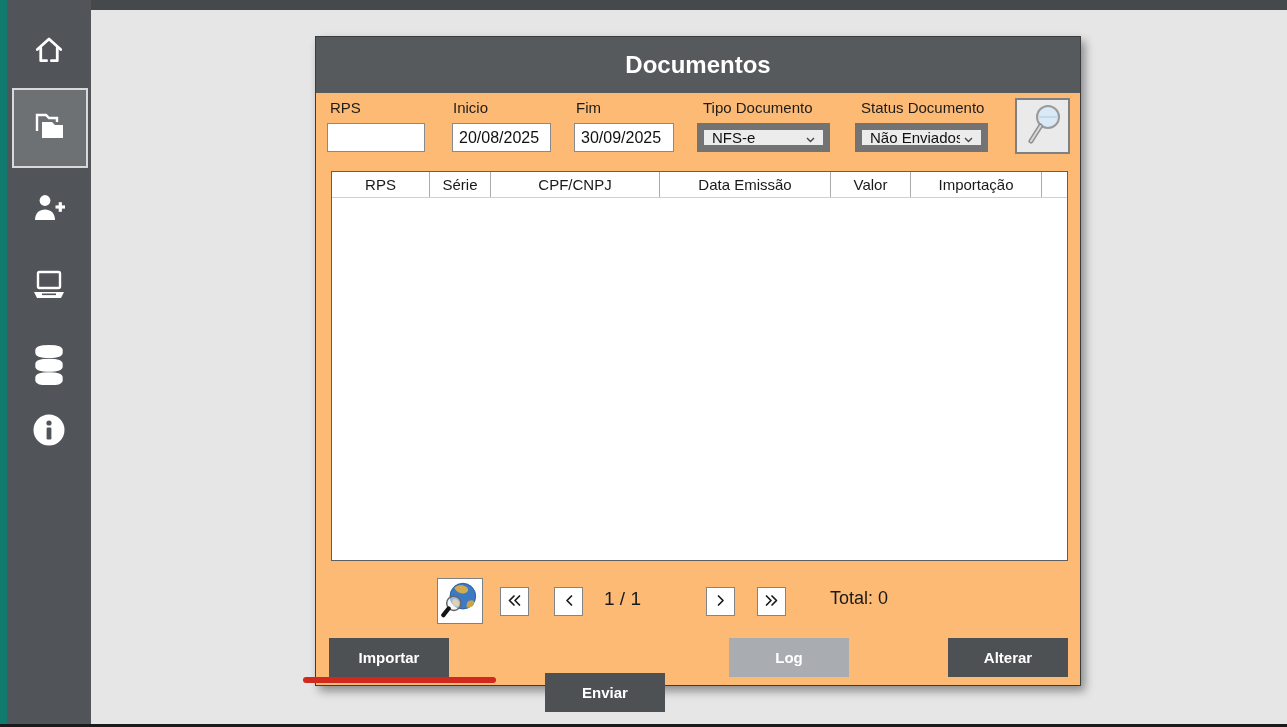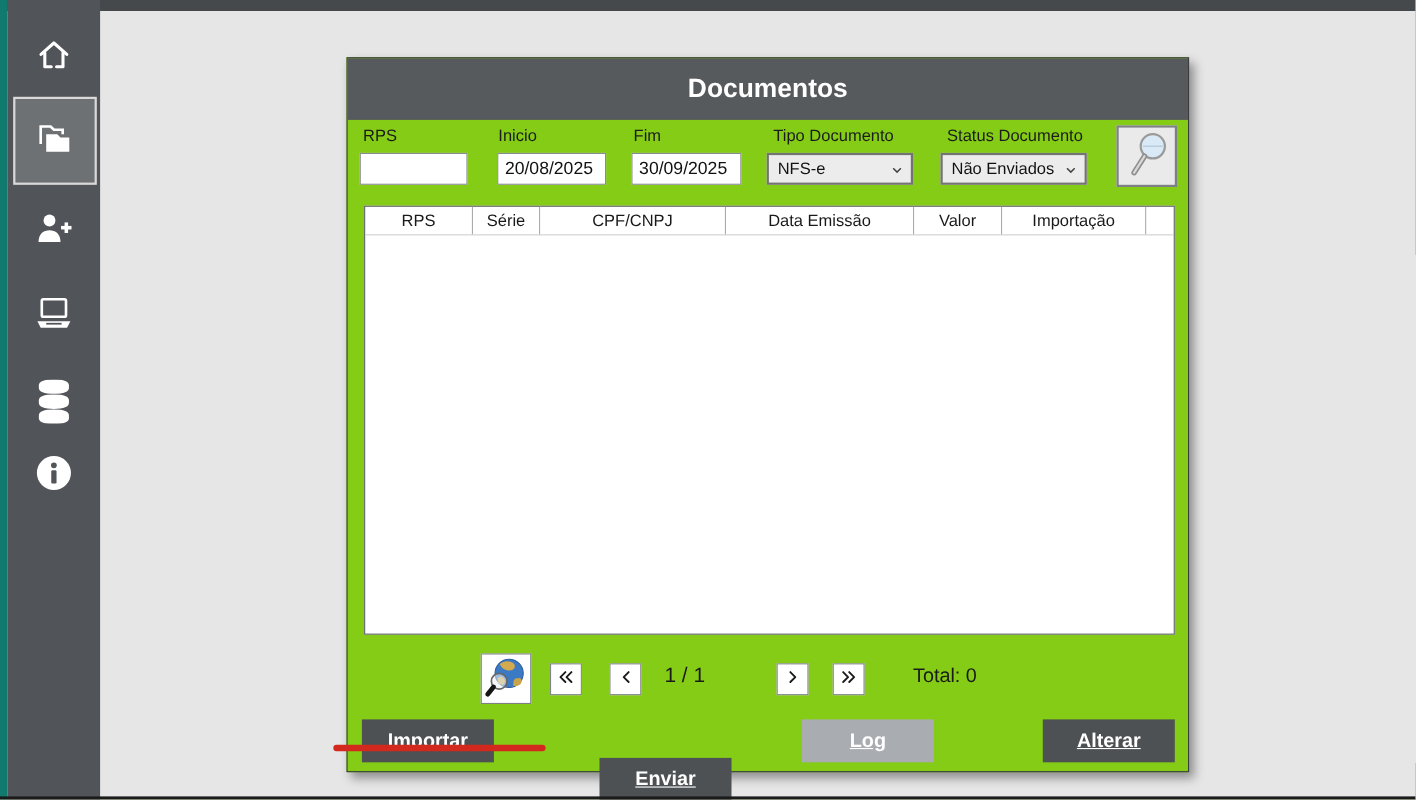--- a/index.html
+++ b/index.html
@@ -12,29 +12,29 @@
   .teal-strip { position:absolute; left:0; top:0; width:7px; height:100%; background:#0f7a6d; }
 
   
   .sidebar { position:absolute; left:7px; top:0; width:84px; height:100%; background:#515458; }
   .side-item { position:absolute; left:0; width:84px; display:flex; align-items:center; justify-content:center; cursor:pointer; }
   .side-item svg { display:block; }
   .side-selected { position:absolute; left:5px; top:88px; width:76px; height:80px;
                    background:#6e7174; border:2px solid #d9d9d9; display:flex; align-items:center; justify-content:center; }
 
   
-  .dialog { position:absolute; left:315px; top:52px; width:766px; height:650px; background:#84cc16;
+  .dialog { position:absolute; left:315px; top:36px; width:766px; height:650px; background:#fdba74;
             border:1px solid #3a3d3f; box-shadow:4px 5px 9px rgba(0,0,0,0.40); }
   .dialog-title { position:absolute; left:0; top:0; width:100%; height:56px; background:#575a5d;
                   color:#ffffff; font-size:24px; font-weight:bold; display:flex; align-items:center; justify-content:center; }
 
   .field-label { position:absolute; top:62px; font-size:15px; color:#1c1c1c; white-space:nowrap; }
   .text-input { position:absolute; top:86px; height:29px; border:1px solid #888b8e; background:#fff;
                 font-family:"Liberation Sans", sans-serif; font-size:16px; color:#111; padding:0 6px; }
-  .dropdown { position:absolute; top:86px; height:29px; background:#ececec; border:2px solid #737373;
+  .dropdown { position:absolute; top:86px; height:29px; background:#ececec; border:7px solid #737373;
               display:flex; align-items:center; font-size:15px; color:#111; padding:0 8px; cursor:pointer; }
   .dropdown .dd-text { flex:1; white-space:nowrap; overflow:hidden; }
   .dropdown .dd-chevron { margin-left:4px; }
 
   .search-btn { position:absolute; left:699px; top:61px; width:55px; height:56px; background:#eaeaea;
                 border:2px solid #7e8184; display:flex; align-items:center; justify-content:center; cursor:pointer; }
 
   
   .doc-table { position:absolute; left:15px; top:134px; width:737px; height:390px; background:#ffffff; border:1px solid #5c5f61; }
   .doc-table-header { display:flex; height:26px; border-bottom:1px solid #cfcfcf; }
@@ -46,22 +46,22 @@
   
   .globe-btn { position:absolute; left:121px; top:541px; width:46px; height:46px; background:#fff;
                border:1px solid #7e8184; display:flex; align-items:center; justify-content:center; cursor:pointer; }
   .pg-btn { position:absolute; top:550px; width:29px; height:29px; background:#fff; border:1px solid #828588;
             display:flex; align-items:center; justify-content:center; cursor:pointer; }
   .pg-text { position:absolute; left:288px; top:551px; width:84px; text-align:left; font-size:19px; color:#1a1a1a; }
   .pg-total { position:absolute; left:514px; top:551px; font-size:18px; color:#1a1a1a; }
 
   
   .act-btn { position:absolute; top:601px; width:120px; height:39px; border:none; background:#4d5154;
-             color:#ffffff; font-family:"Liberation Sans", sans-serif; font-size:18px; font-weight:bold;
-             display:flex; align-items:center; justify-content:center; cursor:pointer;text-decoration:underline; }
+             color:#ffffff; font-family:"Liberation Sans", sans-serif; font-size:15px; font-weight:bold;
+             display:flex; align-items:center; justify-content:center; cursor:pointer; }
   .act-btn.disabled { background:#a9adb1; cursor:default; }
 
   .red-underline { position:absolute; left:303px; top:677px; width:193px; height:6px; background:#d3281e; border-radius:3px; z-index:10; }
 </style>
 </head>
 <body>
 
 <div class="screen">
 
   <div class="topbar"></div>

